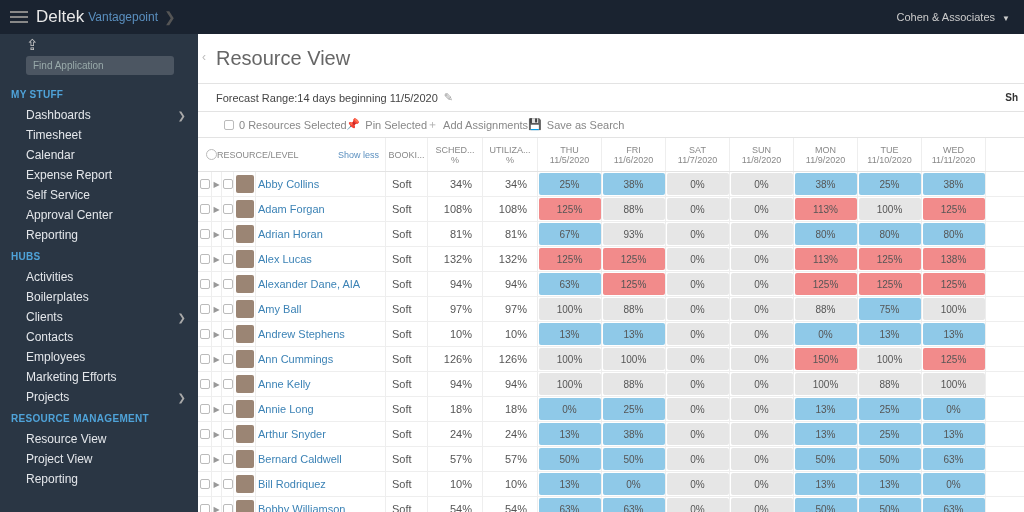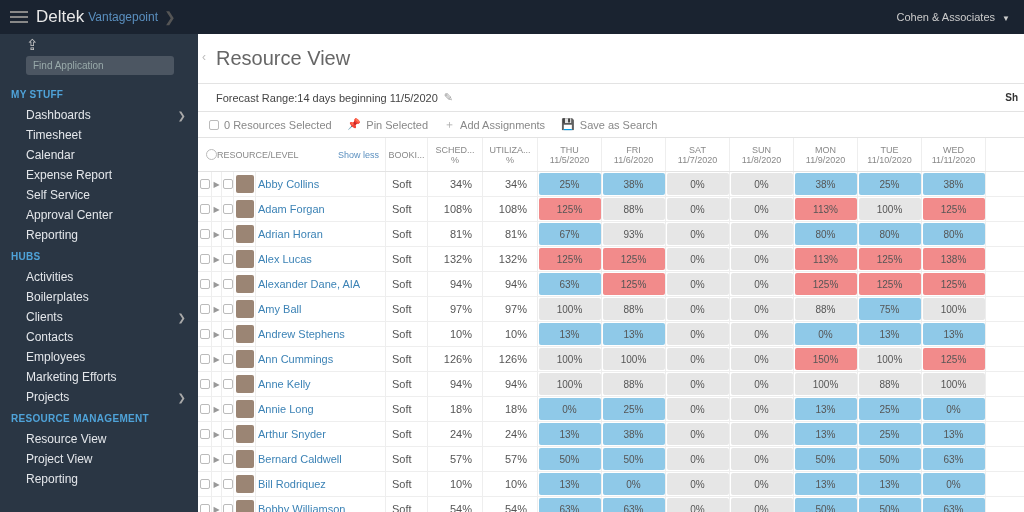--- a/index.html
+++ b/index.html
@@ -21,21 +21,21 @@
 .section { font-size:10px; font-weight:bold; color:#4fa3d9; letter-spacing:.3px; padding:6px 10px 5px 11px; }
 .navitem { height:20px; display:flex; align-items:center; justify-content:space-between; padding:0 12px 0 26px; font-size:12px; color:#e4e7eb; cursor:pointer; }
 .navitem .chev { font-size:10px; color:#aaa; }
 .main { flex:1; background:#fff; display:flex; flex-direction:column; }
 .titlebar { height:50px; display:flex; align-items:center; padding:0 18px; font-size:20px; color:#666; font-weight:300; border-bottom:1px solid #e3e3e3; position:relative; }
 .collapse-chev { position:absolute; left:4px; top:16px; color:#bbb; font-size:12px; }
 .forecast { height:28px; border-bottom:1px solid #e3e3e3; display:flex; align-items:center; padding-left:18px; font-size:11px; color:#444; }
 .forecast b { font-weight:normal; }
 .forecast .edit { margin-left:6px; color:#999; font-size:11px; }
 .forecast .sh { margin-left:auto; margin-right:6px; font-size:10px; font-weight:bold; color:#333; }
-.toolbar { height:26px; border-bottom:1px solid #e3e3e3; display:flex; align-items:center; padding-left:11px; font-size:11px; color:#888; gap:16px; }
+.toolbar { height:26px; border-bottom:1px solid #e3e3e3; display:flex; align-items:center; padding-left:26px; font-size:11px; color:#888; }
 .toolbar .tb-item { display:flex; align-items:center; gap:5px; }
 .chk { width:10px; height:10px; border:1px solid #bbb; border-radius:2px; display:inline-block; }
 .icn { color:#aaa; font-size:11px; }
 .header-row { height:34px; border-bottom:1px solid #e3e3e3; display:flex; font-size:9px; color:#888; }
 .hcell { display:flex; flex-direction:column; align-items:center; justify-content:center; border-right:1px solid #eee; }
 .hcell.left-head { flex-direction:row; align-items:center; justify-content:flex-start; padding-left:8px; }
 .clock-icon { width:11px; height:11px; border:1px solid #bbb; border-radius:50%; }
 .showless { margin-left:auto; margin-right:6px; color:#5a8fbf; font-size:9px; } .col-book { width:42px; }
 .col-num { width:55px; } .col-day { width:64px; }
 .grid { flex:1; overflow:hidden; }

